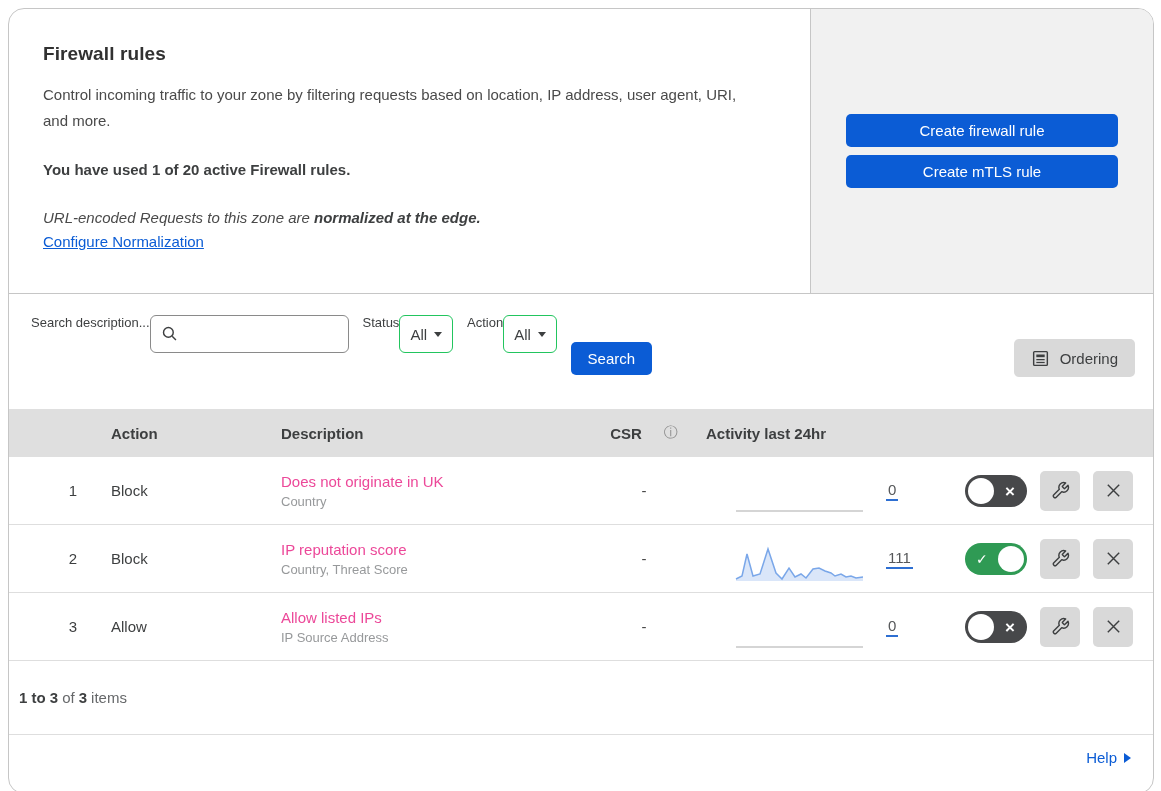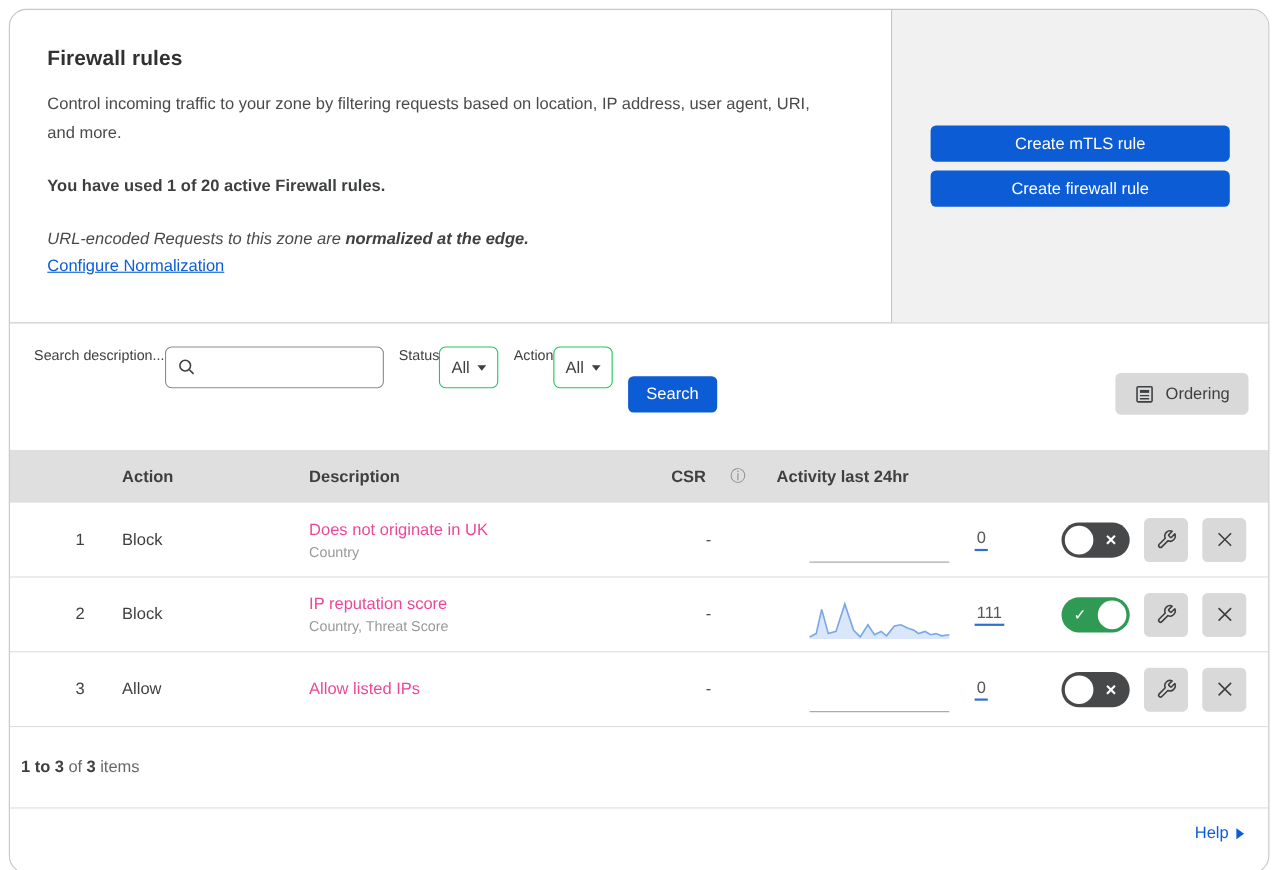--- a/index.html
+++ b/index.html
@@ -105,22 +105,22 @@
 
   <section class="intro">
     <div class="intro-left">
       <h1 class="page-title">Firewall rules</h1>
       <p class="desc">Control incoming traffic to your zone by filtering requests based on location, IP address, user agent, URI, and more.</p>
       <p class="usage">You have used 1 of 20 active Firewall rules.</p>
       <p class="norm"><span>URL-encoded Requests to this zone are </span><b>normalized at the edge.</b></p>
       <a class="text-link" href="#">Configure Normalization</a>
     </div>
     <div class="intro-right">
+      <button class="btn-primary">Create firewall rule</button>
       <button class="btn-primary">Create mTLS rule</button>
-      <button class="btn-primary">Create firewall rule</button>
     </div>
   </section>
 
   <section class="filters">
     <div class="fgroup">
       <label class="flabel">Search description...</label>
       <div class="search-box">
         <span>
           <svg width="18" height="18" viewBox="0 0 20 20" fill="none" stroke="#3d3f40" stroke-width="1.6">
             <circle cx="8.2" cy="8.2" r="5.4"></circle>
@@ -243,20 +243,21 @@
         </span>
       </button>
     </div>
   </div>
 
   <div class="tgrid trow">
     <div class="c-num">3</div>
     <div class="c-action">Allow</div>
     <div class="c-desc">
       <div class="d-main">Allow listed IPs</div>
+      <div class="d-sub">IP Source Address</div>
     </div>
     <div class="c-csr">-</div>
     <div class="c-activity">
       <svg class="spark" viewBox="0 0 130 44">
           <line x1="2" y1="42" x2="129" y2="42" stroke="#ababab" stroke-width="1.2"></line>
         </svg>
       <a class="count-link" href="#">0</a>
     </div>
     <div class="c-controls">
       <div class="toggle off">

